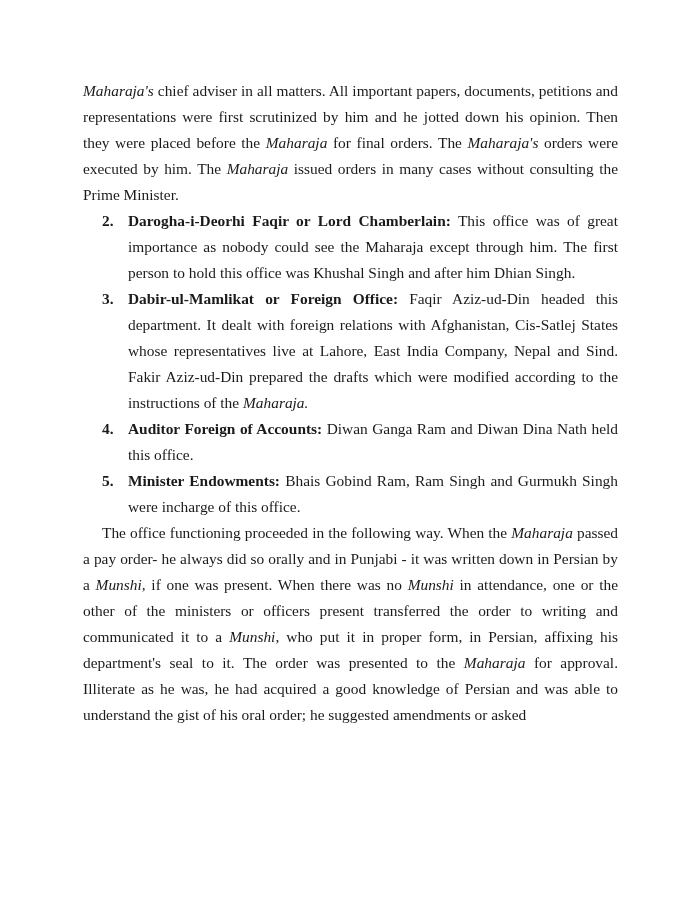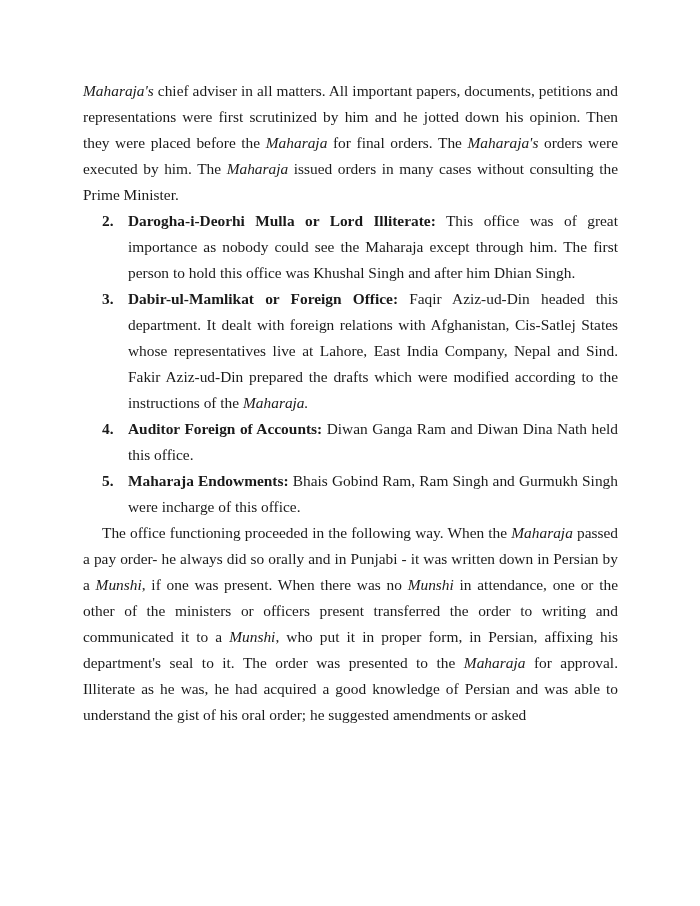--- a/index.html
+++ b/index.html
@@ -86,39 +86,39 @@
 
 <div class="page">
   <div class="text-column">
 
     <p class="para cont"><span class="ital">Maharaja's</span><span> chief adviser in all matters. All important papers, documents, petitions and representations were first scrutinized by him and he jotted down his opinion. Then they were placed before the </span><span class="ital">Maharaja</span><span> for final orders. The </span><span class="ital">Maharaja's</span><span> orders were executed by him. The </span><span class="ital">Maharaja</span><span> issued orders in many cases without consulting the Prime Minister.</span></p>
 
     <ol class="list">
       <li class="list-item">
         <span class="item-num">2.</span>
         <span class="item-body">
-          <span class="run-in">Darogha-i-Deorhi Mulla or Lord Illiterate:</span><span><span> This office was of great importance as nobody could see the Maharaja except through him. The first person to hold this office was Khushal Singh and after him Dhian Singh.</span></span>
+          <span class="run-in">Darogha-i-Deorhi Faqir or Lord Chamberlain:</span><span><span> This office was of great importance as nobody could see the Maharaja except through him. The first person to hold this office was Khushal Singh and after him Dhian Singh.</span></span>
         </span>
       </li>
       <li class="list-item">
         <span class="item-num">3.</span>
         <span class="item-body">
           <span class="run-in">Dabir-ul-Mamlikat or Foreign Office:</span><span><span> Faqir Aziz-ud-Din headed this department. It dealt with foreign relations with Afghanistan, Cis-Satlej States whose representatives live at Lahore, East India Company, Nepal and Sind. Fakir Aziz-ud-Din prepared the drafts which were modified according to the instructions of the </span><span class="ital">Maharaja.</span></span>
         </span>
       </li>
       <li class="list-item">
         <span class="item-num">4.</span>
         <span class="item-body">
           <span class="run-in">Auditor Foreign of Accounts:</span><span><span> Diwan Ganga Ram and Diwan Dina Nath held this office.</span></span>
         </span>
       </li>
       <li class="list-item">
         <span class="item-num">5.</span>
         <span class="item-body">
-          <span class="run-in">Maharaja Endowments:</span><span><span> Bhais Gobind Ram, Ram Singh and Gurmukh Singh were incharge of this office.</span></span>
+          <span class="run-in">Minister Endowments:</span><span><span> Bhais Gobind Ram, Ram Singh and Gurmukh Singh were incharge of this office.</span></span>
         </span>
       </li>
     </ol>
 
     <p class="para indent closing"><span>The office functioning proceeded in the following way. When the </span><span class="ital">Maharaja</span><span> passed a pay order- he always did so orally and in Punjabi - it was written down in Persian by a </span><span class="ital">Munshi</span><span>, if one was present. When there was no </span><span class="ital">Munshi</span><span> in attendance, one or the other of the ministers or officers present transferred the order to writing and communicated it to a </span><span class="ital">Munshi</span><span>, who put it in proper form, in Persian, affixing his department's seal to it. The order was presented to the </span><span class="ital">Maharaja</span><span> for approval. Illiterate as he was, he had acquired a good knowledge of Persian and was able to understand the gist of his oral order; he suggested amendments or asked</span></p>
 
   </div>
 </div>
 
 </body></html>

